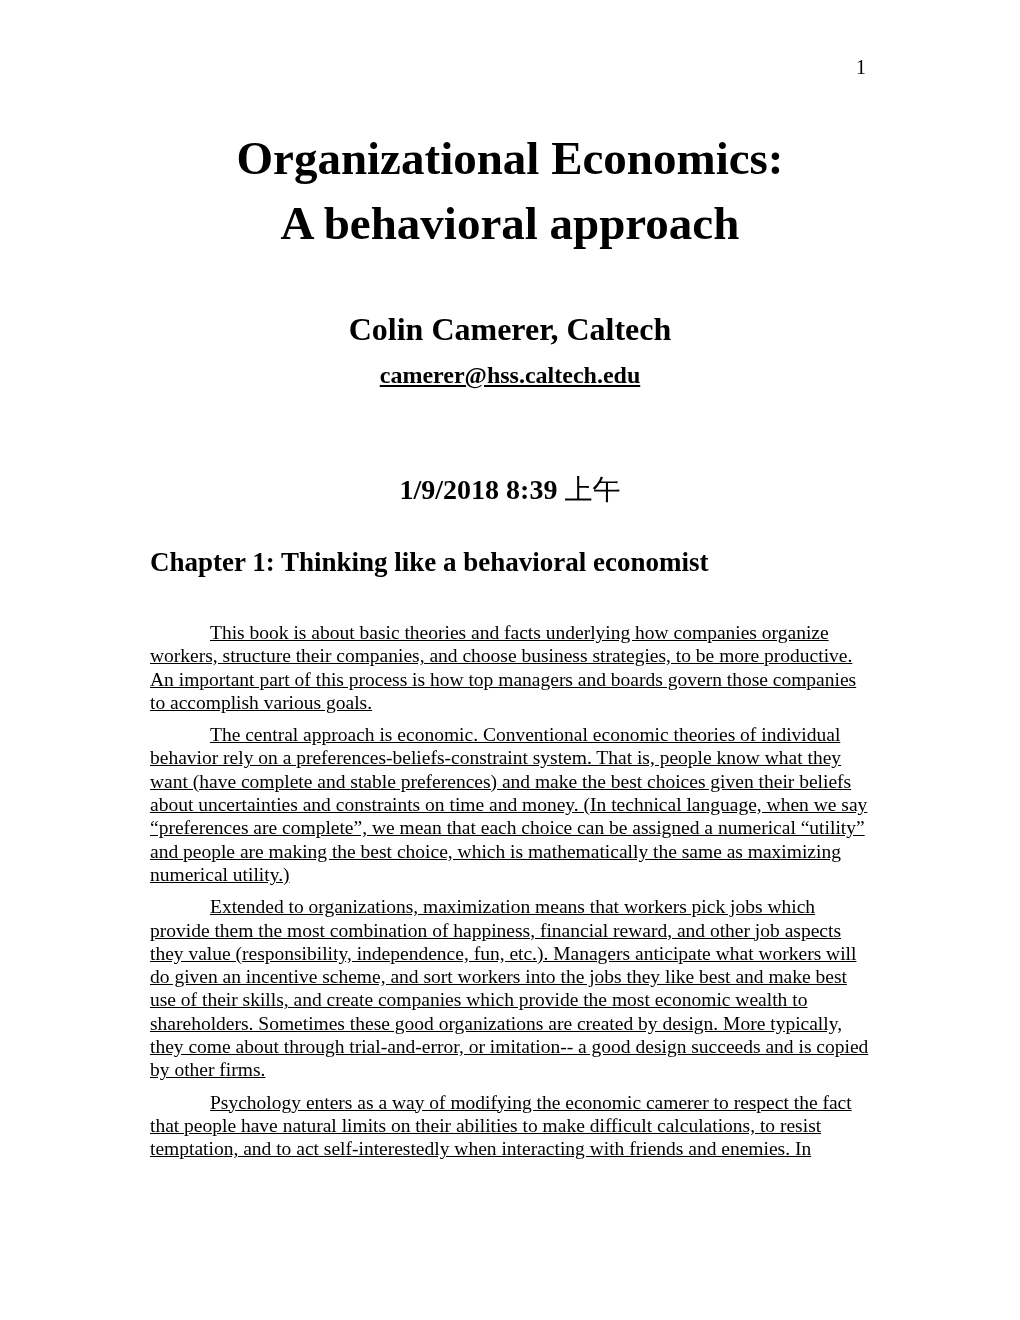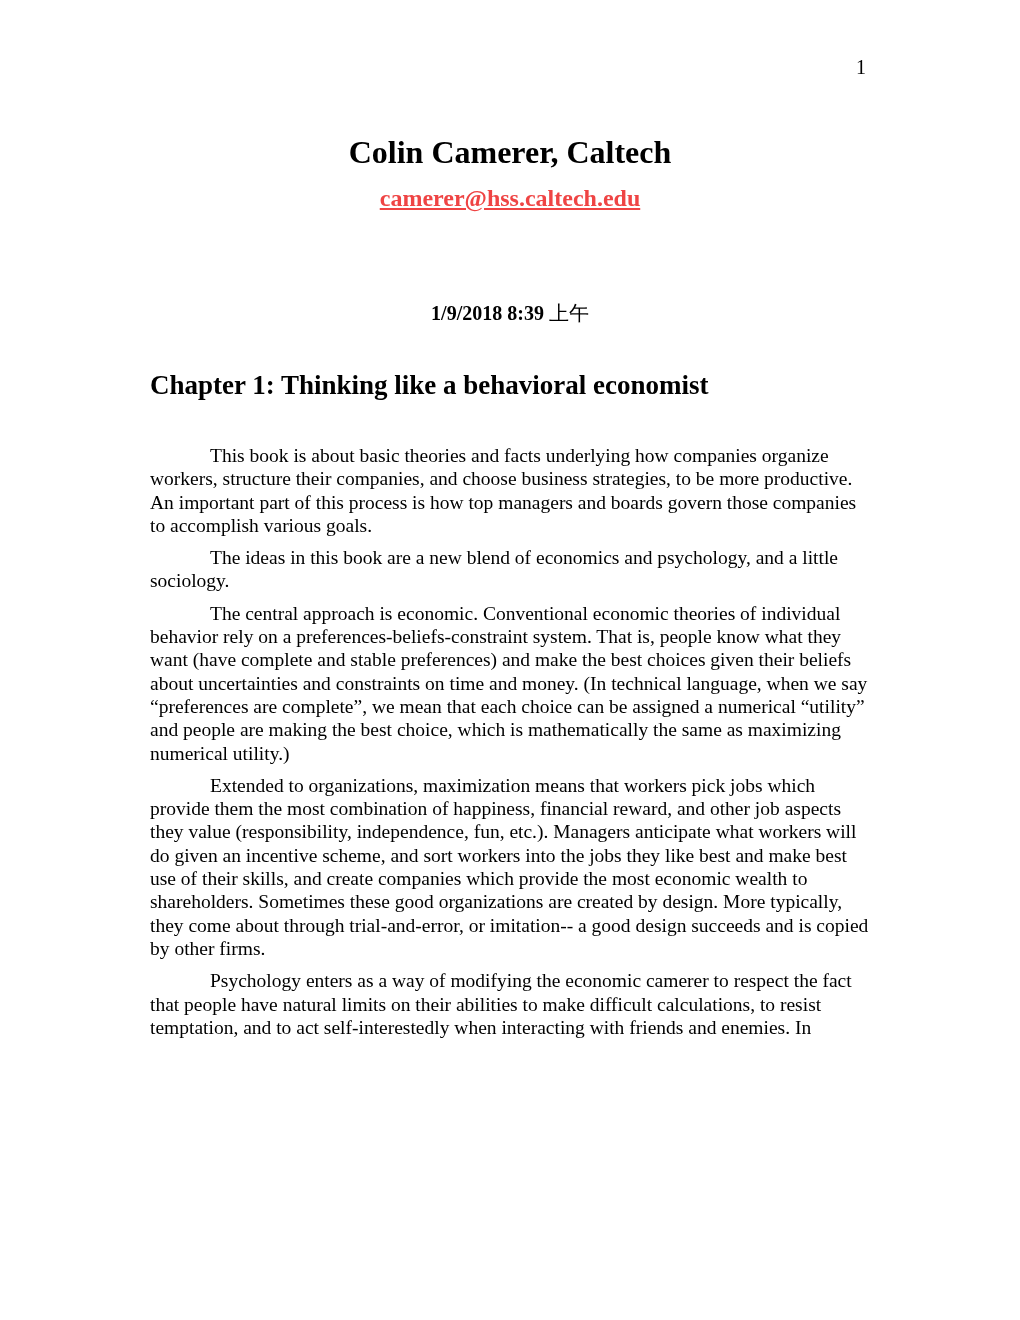--- a/index.html
+++ b/index.html
@@ -40,76 +40,80 @@
     font-weight: bold;
   }
   .email-line {
     margin-top: 16px;
     text-align: center;
     font-size: 24px;
     line-height: 30px;
     font-weight: bold;
   }
   .email-line a {
-    color: #ef4444;
+    color: #000000;
     text-decoration: underline;
     cursor: pointer;
   }
   .date-line {
     margin-top: 88px;
     text-align: center;
-    font-size: 20px;
+    font-size: 28px;
     line-height: 24px;
   }
   .date-line .date-bold {
     font-weight: bold;
   }
   .date-line .date-meridiem {
     font-weight: normal;
   }
   .chapter-heading {
     margin: 43px 0 0 0;
     text-align: left;
     font-size: 27px;
     line-height: 34px;
     font-weight: bold;
   }
   .body-text {
     margin-top: 42px;
+    text-decoration: underline;
   }
   .body-text p {
     margin: 0 0 9px 0;
     font-size: 19.5px;
     line-height: 23.3px;
     text-indent: 60px;
     text-align: left;
   }
 </style>
 </head>
 <body>
 
 <div class="page">
 
   <div class="page-number">1</div>
 
+  <h1 class="doc-title">
+    <span>Organizational Economics:</span><br>
+    <span>A behavioral approach</span>
+  </h1>
 
   <div class="author-line">Colin Camerer, Caltech</div>
 
   <div class="email-line">
     <a>camerer@hss.caltech.edu</a>
   </div>
 
   <div class="date-line">
     <span class="date-bold">1/9/2018 8:39</span>
     <span class="date-meridiem">上午</span>
   </div>
 
   <h2 class="chapter-heading">Chapter 1: Thinking like a behavioral economist</h2>
 
   <div class="body-text">
     <p>This book is about basic theories and facts underlying how companies organize workers, structure their companies, and choose business strategies, to be more productive. An important part of this process is how top managers and boards govern those companies to accomplish various goals.</p>
-    <p>The ideas in this book are a new blend of economics and psychology, and a little sociology.</p>
     <p>The central approach is economic. Conventional economic theories of individual behavior rely on a preferences-beliefs-constraint system. That is, people know what they want (have complete and stable preferences) and make the best choices given their beliefs about uncertainties and constraints on time and money. (In technical language, when we say “preferences are complete”, we mean that each choice can be assigned a numerical “utility” and people are making the best choice, which is mathematically the same as maximizing numerical utility.)</p>
     <p>Extended to organizations, maximization means that workers pick jobs which provide them the most combination of happiness, financial reward, and other job aspects they value (responsibility, independence, fun, etc.). Managers anticipate what workers will do given an incentive scheme, and sort workers into the jobs they like best and make best use of their skills, and create companies which provide the most economic wealth to shareholders. Sometimes these good organizations are created by design. More typically, they come about through trial-and-error, or imitation-- a good design succeeds and is copied by other firms.</p>
     <p>Psychology enters as a way of modifying the economic camerer to respect the fact that people have natural limits on their abilities to make difficult calculations, to resist temptation, and to act self-interestedly when interacting with friends and enemies. In</p>
   </div>
 
 </div>
 
 </body></html>

